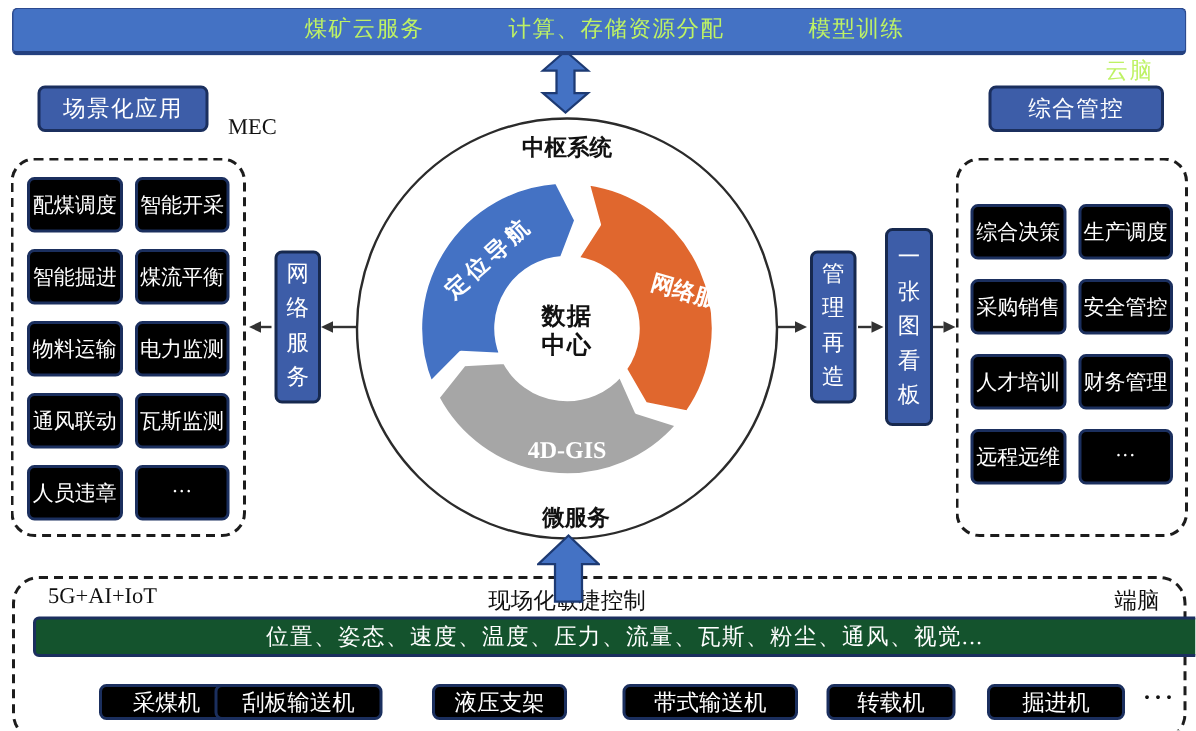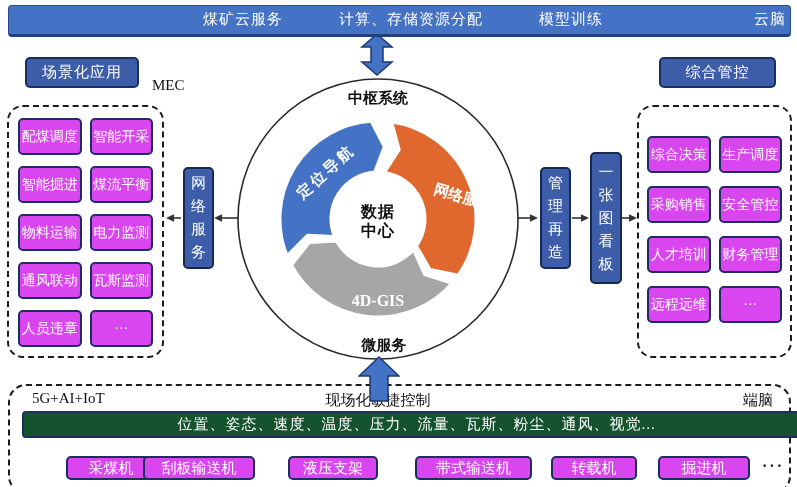--- a/index.html
+++ b/index.html
@@ -2,25 +2,25 @@
 <html><head>
 <meta charset="utf-8">
 <style>
   html,body{margin:0;padding:0;background:#ffffff;}
   .stage{position:relative;width:797px;height:487px;background:#fff;overflow:hidden;
          font-family:"Liberation Serif", serif;}
   .abs{position:absolute;}
   
   .topbar{left:8px;top:5px;width:781px;height:28px;background:#4472C4;
           border:1px solid #2c4a8f;border-bottom:3px solid #23407f;border-radius:4px;}
-  .topbar span{position:absolute;top:4px;transform:translateX(-50%);color:#ffffff;
+  .topbar span{position:absolute;top:4px;transform:translateX(-50%);color:#bef264;
                font-size:15px;white-space:nowrap;letter-spacing:1px;}
   
   .btn{display:flex;align-items:center;justify-content:center;color:#fff;
-       background:#d946ef;border:2px solid #1B2F5E;border-radius:5px;
+       background:#000000;border:2px solid #1B2F5E;border-radius:5px;
        font-size:14px;white-space:nowrap;box-sizing:border-box;}
   .btn.dark{background:#3D5DA8;font-size:15px;letter-spacing:1px;}
   .vbtn{position:absolute;display:flex;align-items:center;justify-content:center;
         background:#3D5DA8;border:2px solid #17294F;border-radius:5px;color:#fff;
         box-sizing:border-box;}
   .vbtn .vtxt{width:16px;font-size:15px;line-height:23px;word-break:break-all;
               text-align:center;}
   
   .dashed{border:2px dashed #1c1c1c;border-radius:16px;box-sizing:border-box;}
   .appgrid{display:grid;grid-template-columns:1fr 1fr;column-gap:8px;row-gap:11px;}
@@ -66,21 +66,21 @@
 
     <g>
       <polygon points="377,34 392,47 383,47 383,62 392,62 377,75 362,62 371,62 371,47 362,47" fill="#4472C4" stroke="#1d3a73" stroke-width="1.5"></polygon>
     </g>
   </svg>
 
   <div class="abs topbar">
     <span style="left:234px;">煤矿云服务</span>
     <span style="left:402px;">计算、存储资源分配</span>
     <span style="left:562px;">模型训练</span>
-    <span style="left:761px;">云脑</span>
+    <span style="left:744px;margin-top:28px;">云脑</span>
   </div>
 
   <div class="abs btn dark" style="left:25px;top:57px;width:114px;height:31px;">场景化应用</div>
   <div class="abs edge-label" style="left:152px;top:77px;text-align:right;">MEC</div>
 
   <div class="abs btn dark" style="left:659px;top:57px;width:117px;height:31px;">综合管控</div>
 
   <div class="abs dashed" style="left:7px;top:105px;width:157px;height:253px;padding:11px 9px;">
     <div class="appgrid">
       <div class="btn">配煤调度</div>

